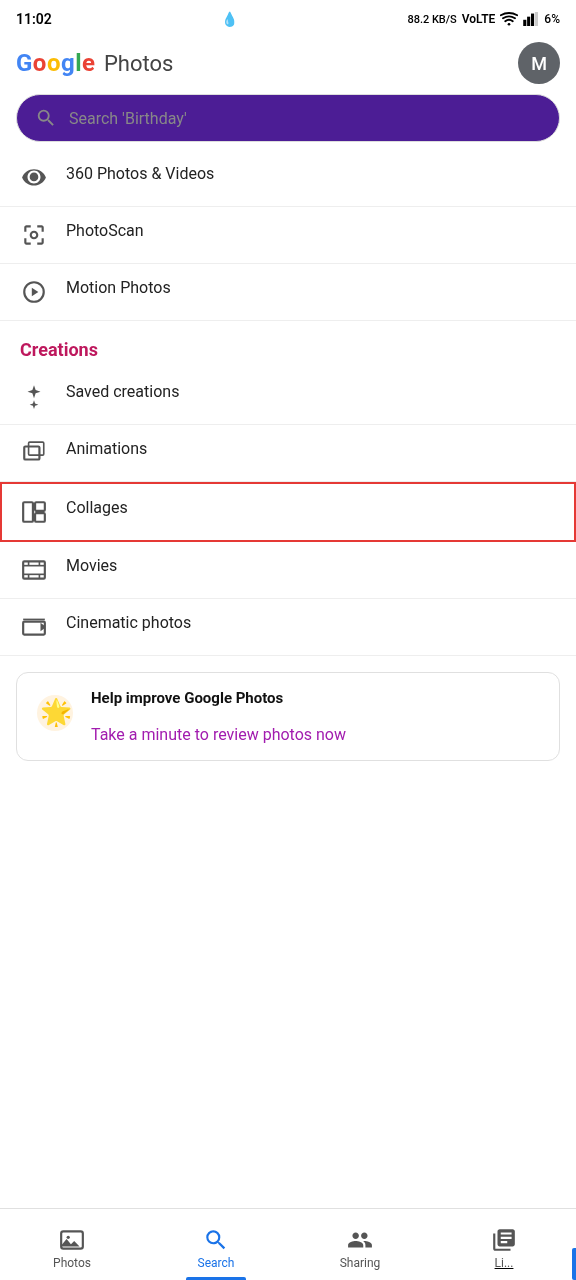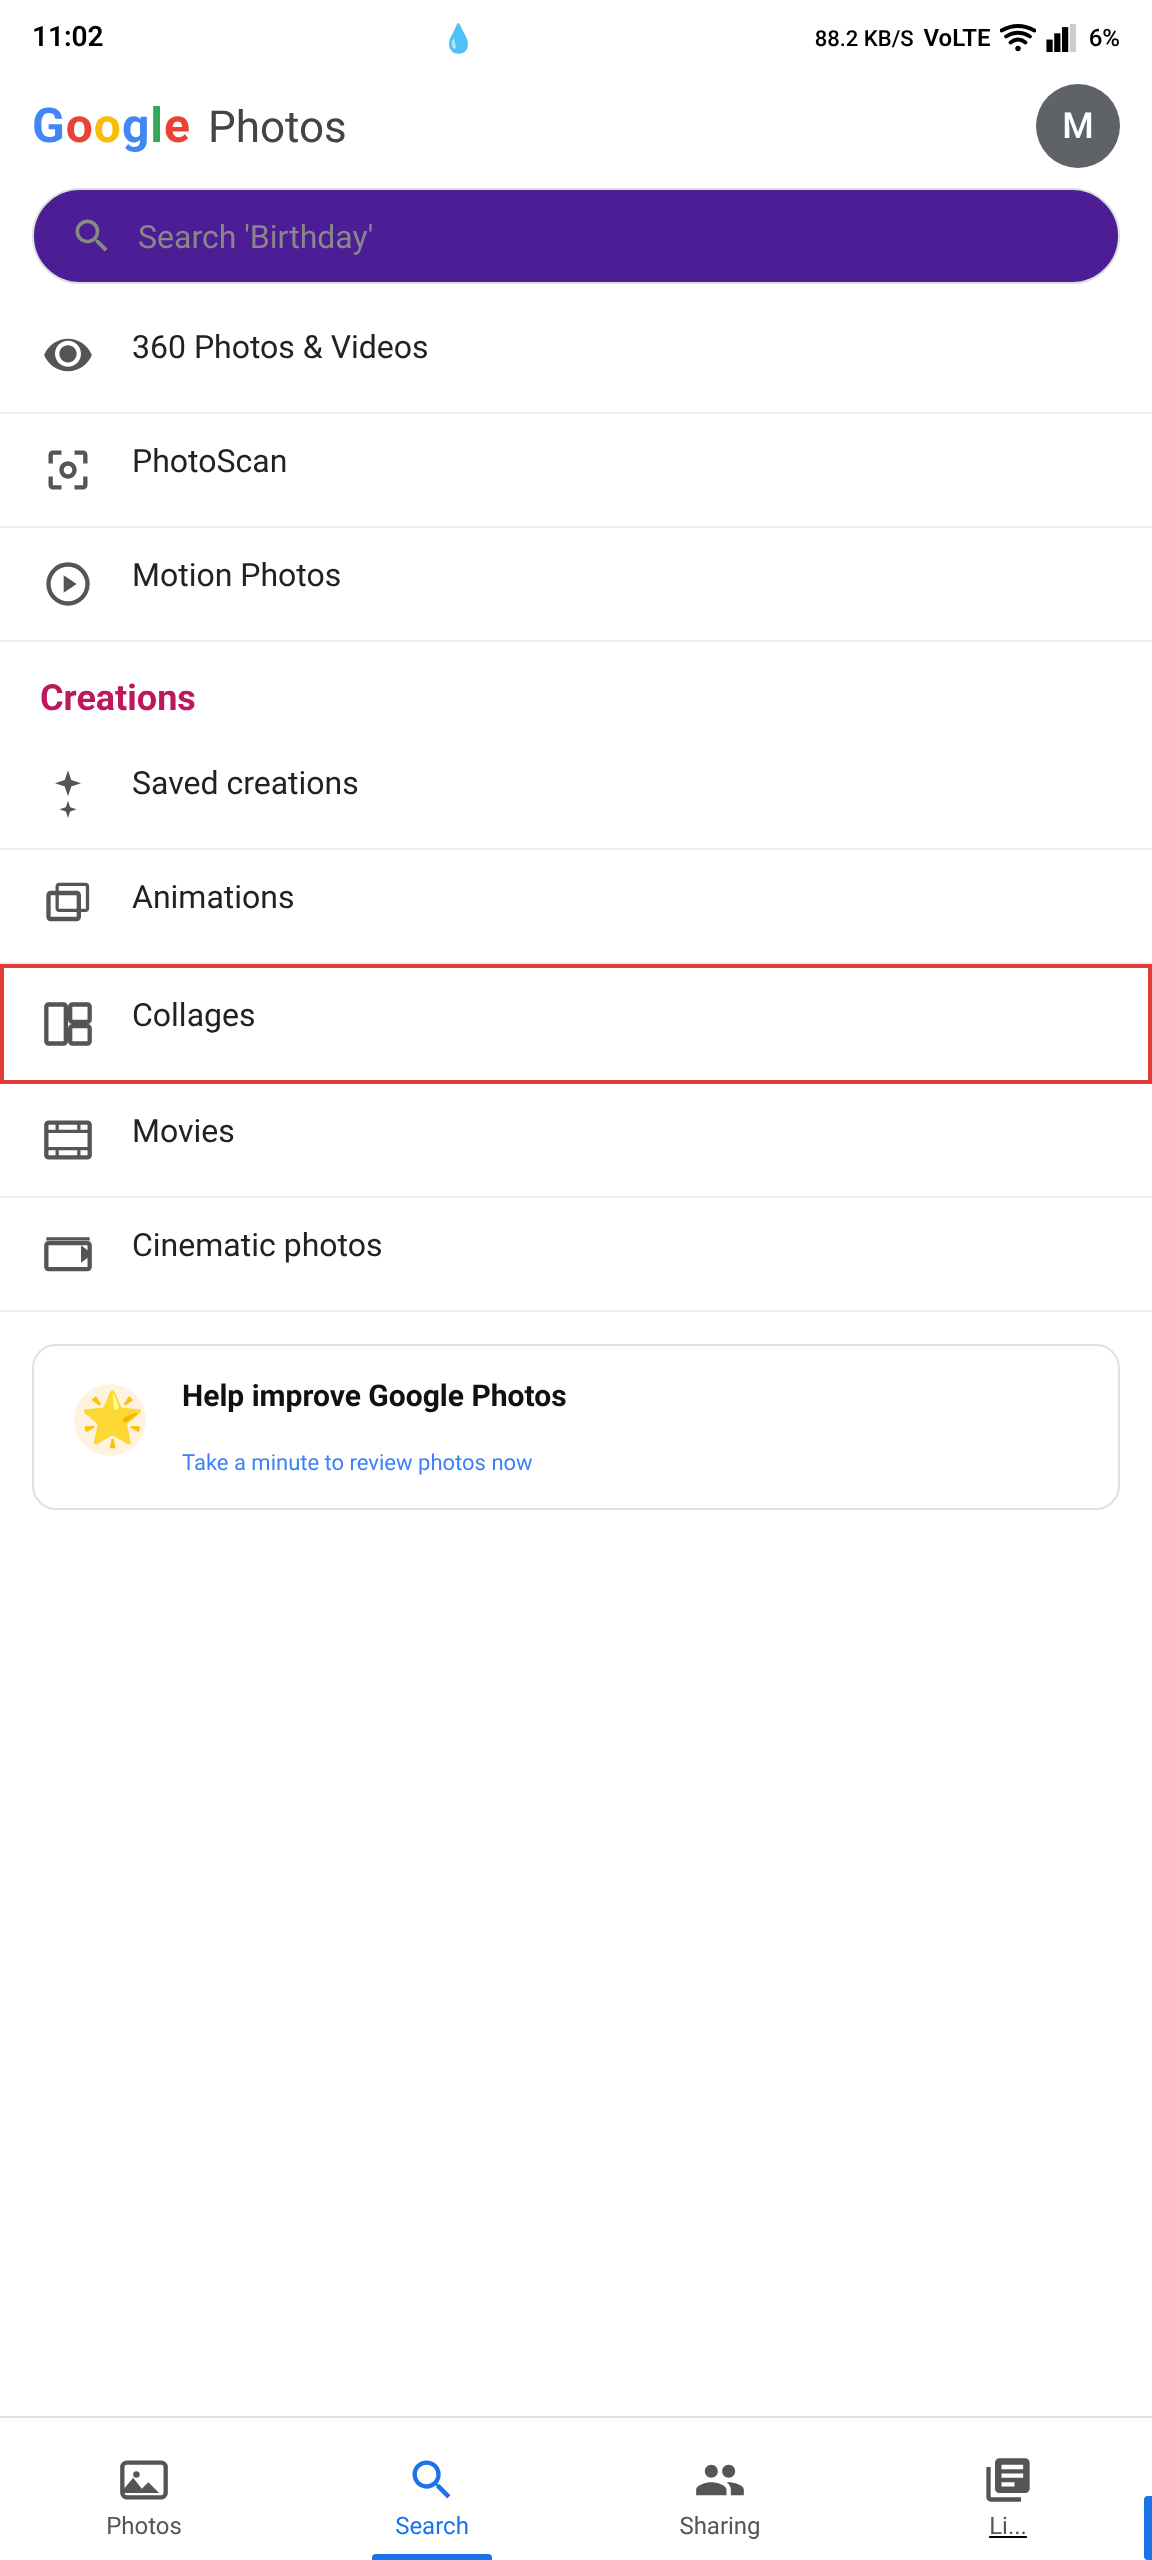--- a/index.html
+++ b/index.html
@@ -118,22 +118,22 @@
     .help-icon {
       font-size: 30px;
       flex-shrink: 0;
     }
     .help-text-title {
       font-size: 15px;
       font-weight: 700;
       color: #111;
     }
     .help-text-sub {
-      font-size: 11px;
-      color: #3b82f6;
+      font-size: 16px;
+      color: #a21caf;
       margin-top: 18px;
     }
 
     
     .bottom-nav {
       position: fixed;
       bottom: 0;
       width: 576px;
       background: #fff;
       border-top: 1px solid #e0e0e0;

